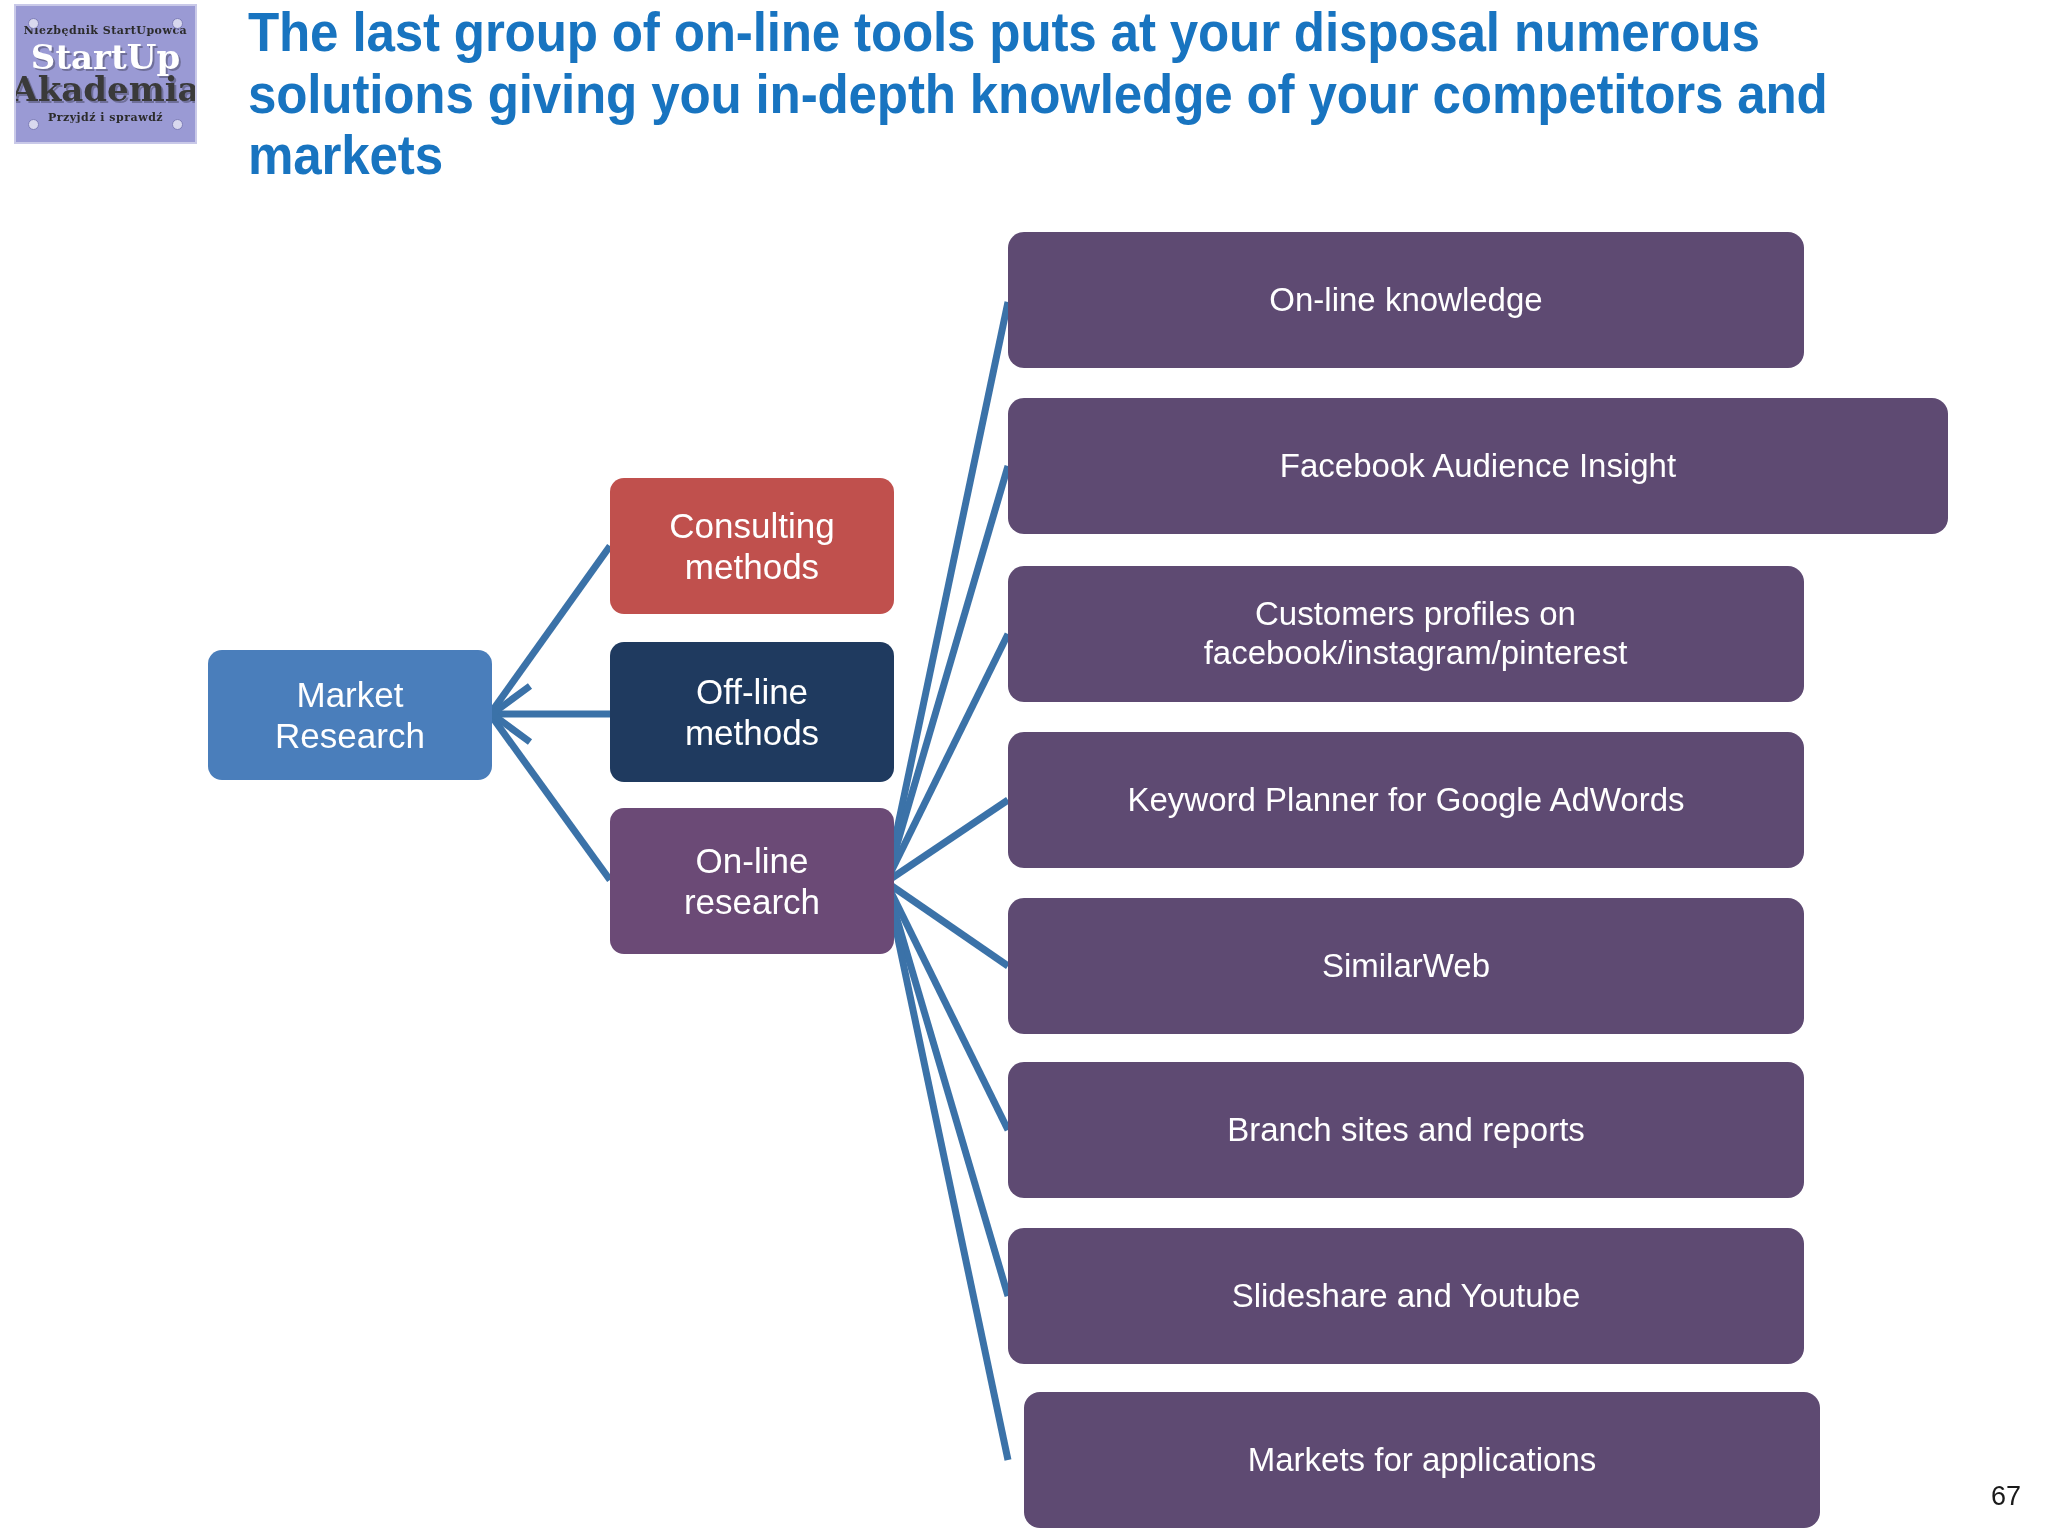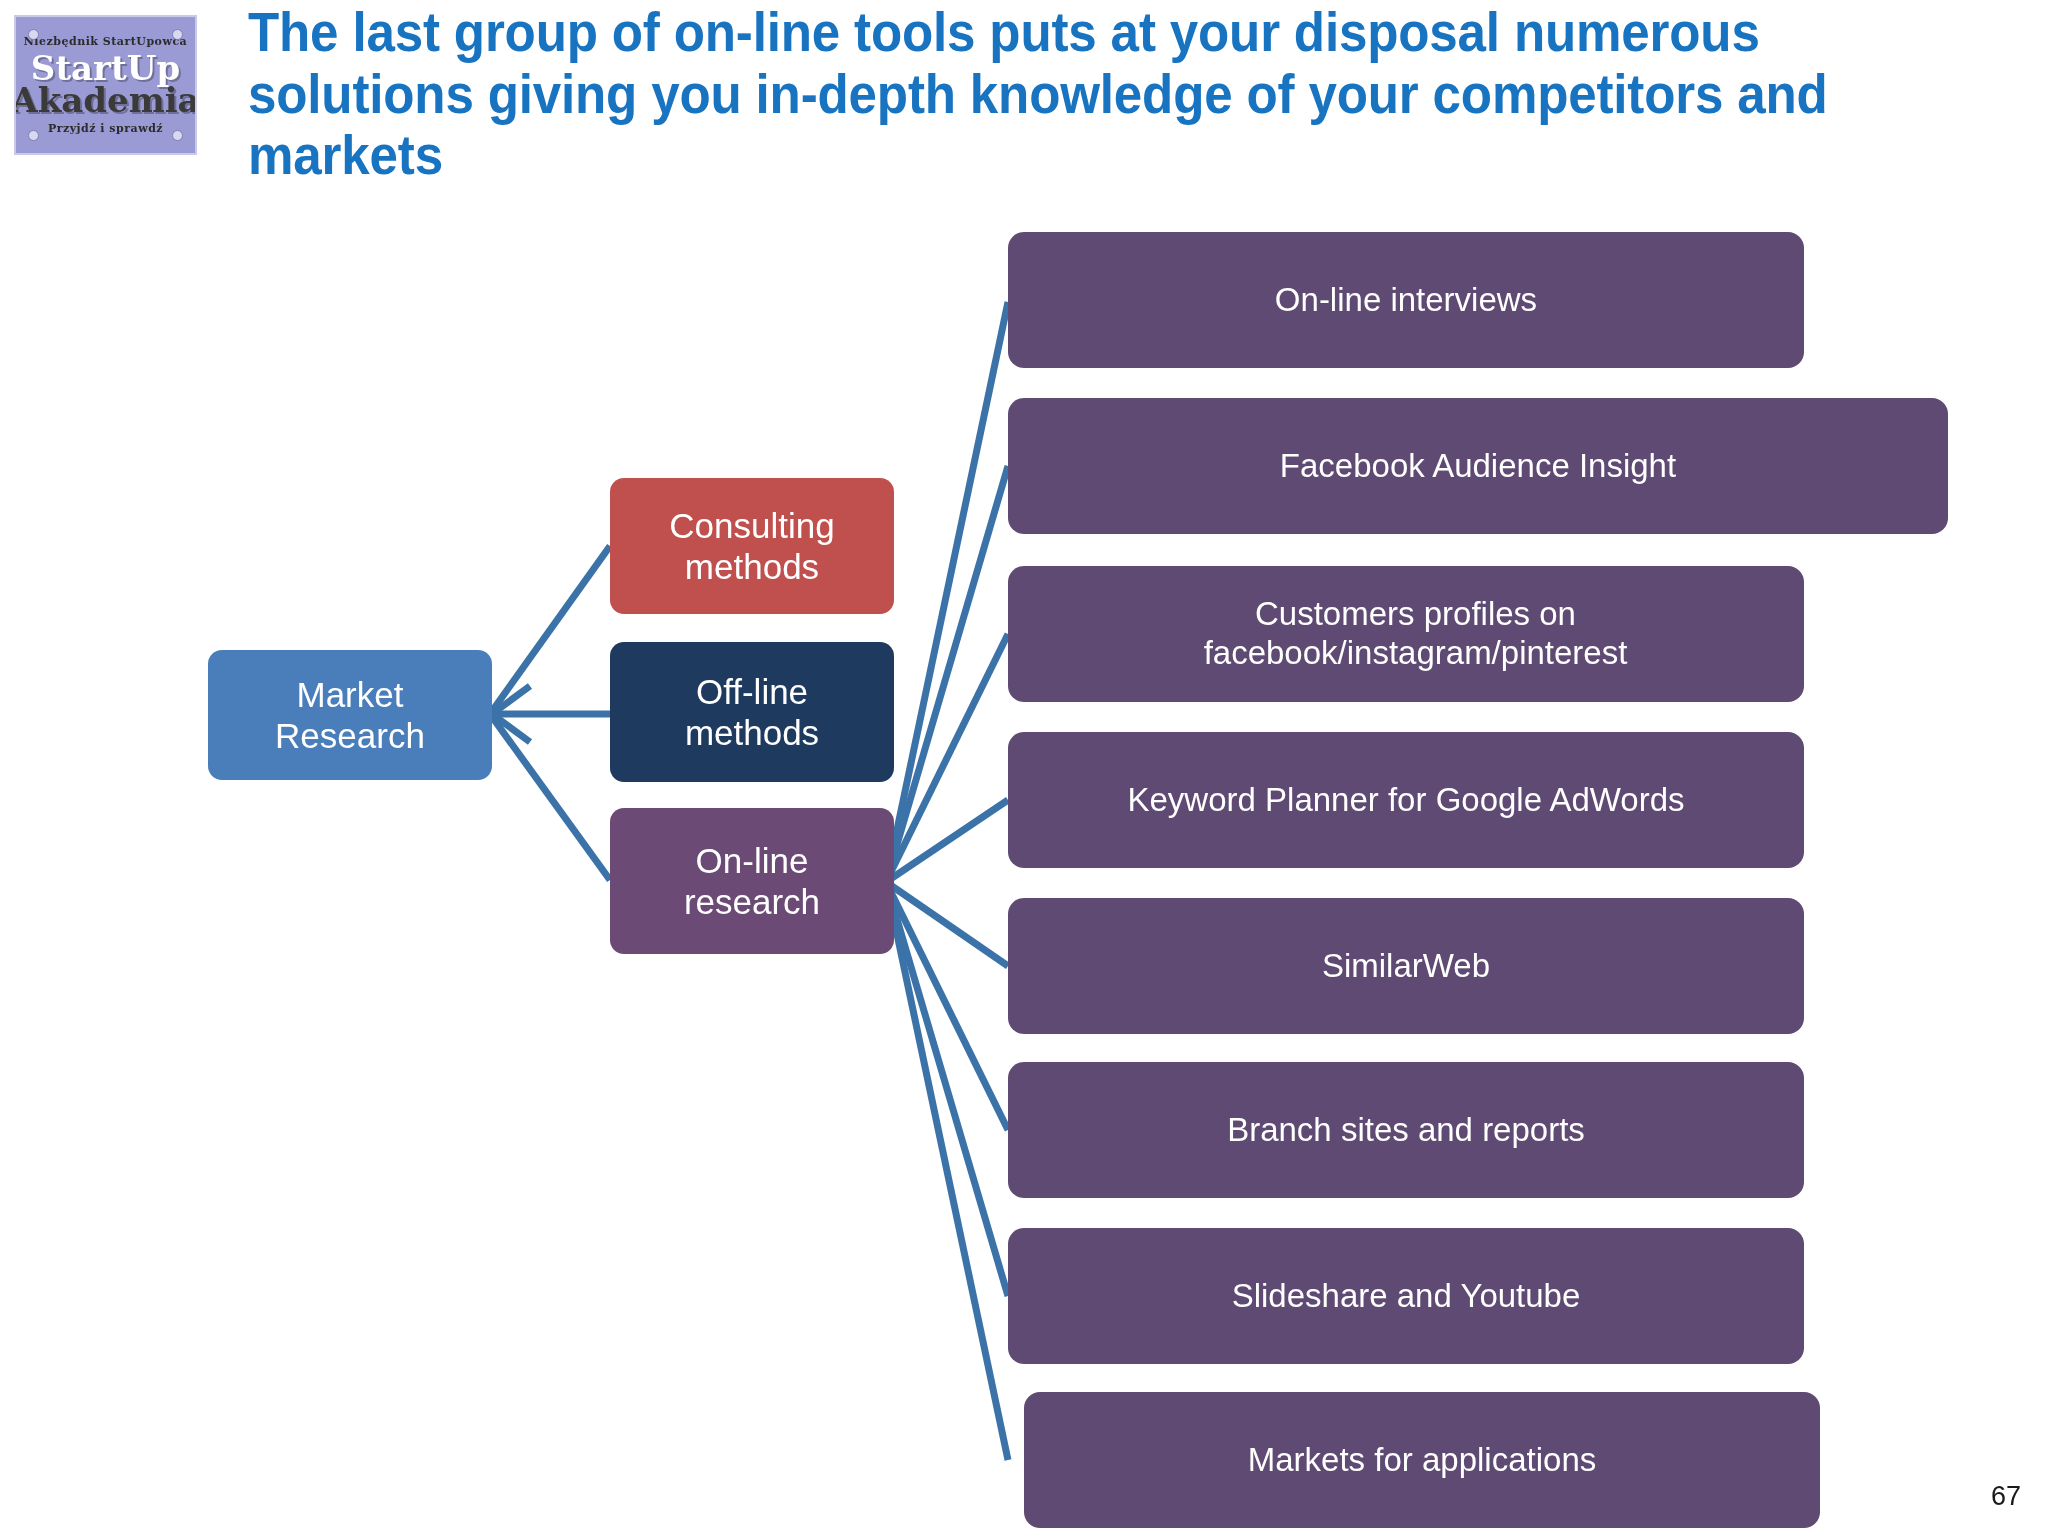--- a/index.html
+++ b/index.html
@@ -13,21 +13,21 @@
     position: relative;
     overflow: hidden;
     font-family: "Liberation Sans", sans-serif;
     -webkit-font-smoothing: antialiased;
   }
 
   
   #logo {
     position: absolute;
     left: 14px;
-    top: 15px;
+    top: 4px;
     width: 183px;
     height: 140px;
     background: #9a9ad4;
     border: 2px solid #c9c9e8;
     box-sizing: border-box;
     display: flex;
     flex-direction: column;
     align-items: center;
     justify-content: center;
     overflow: hidden;
@@ -181,21 +181,21 @@
 
   <div class="node consult" style="left:610px; top:478px; width:284px; height:136px;">Consulting
 methods</div>
 
   <div class="node offline" style="left:610px; top:642px; width:284px; height:140px;">Off-line
 methods</div>
 
   <div class="node online" style="left:610px; top:808px; width:284px; height:146px;">On-line
 research</div>
 
-  <div class="node leaf" style="left:1008px; top:232px; width:796px; height:136px;">On-line interviews</div>
+  <div class="node leaf" style="left:1008px; top:232px; width:796px; height:136px;">On-line knowledge</div>
 
   <div class="node leaf" style="left:1008px; top:398px; width:940px; height:136px;">Facebook Audience Insight</div>
 
   <div class="node leaf" style="left:1008px; top:566px; width:796px; height:136px;padding-left:29px;">Customers profiles on
 facebook/instagram/pinterest</div>
 
   <div class="node leaf" style="left:1008px; top:732px; width:796px; height:136px;">Keyword Planner for Google AdWords</div>
 
   <div class="node leaf" style="left:1008px; top:898px; width:796px; height:136px;">SimilarWeb</div>
 

